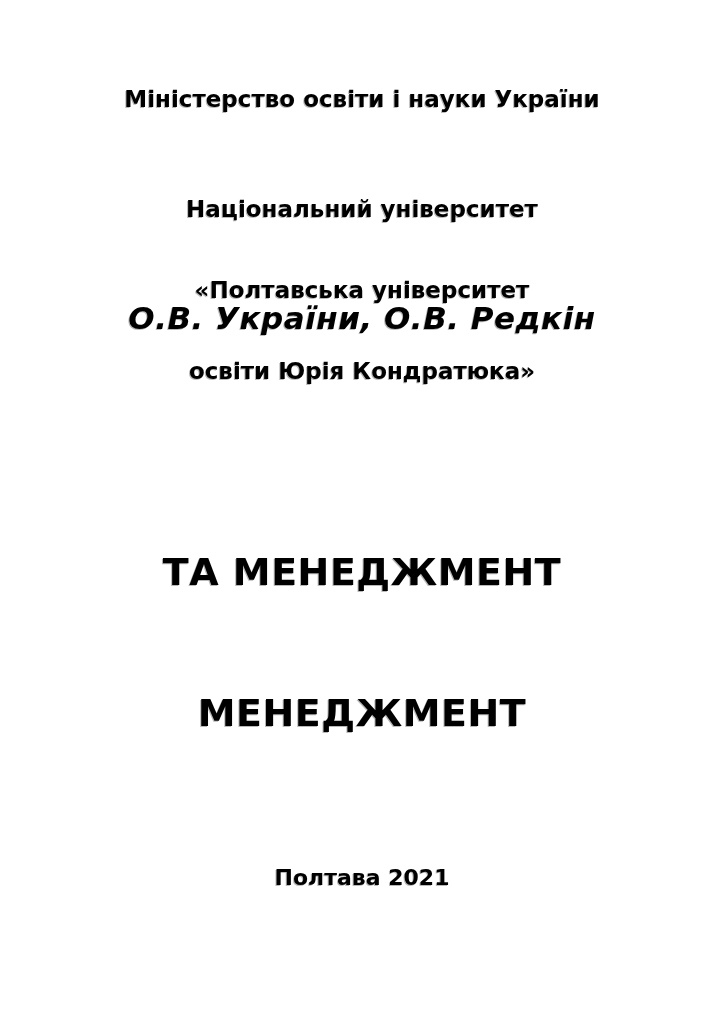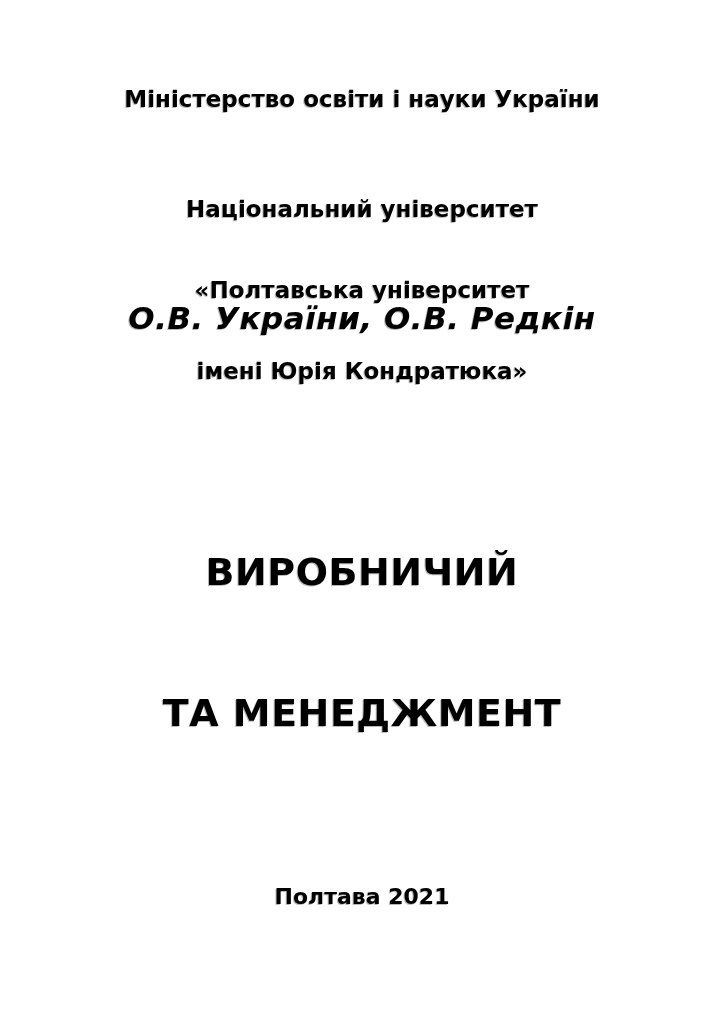--- a/index.html
+++ b/index.html
@@ -50,42 +50,42 @@
     font-size: 38px;
     line-height: 47px;
     letter-spacing: 0.5px;
   }
   .subtitle {
     top: 770px;
     font-size: 27px;
     line-height: 32px;
   }
   .imprint {
-    top: 884px;
+    top: 865px;
     font-size: 22px;
     line-height: 26px;
   }
   .line { display: block; }
 </style>
 </head>
 <body>
 
 <div class="page">
 
   <div class="txt ministry">Міністерство освіти і науки України</div>
 
   <div class="txt university">
     <span class="line">Національний університет</span>
     <span class="line">«Полтавська університет</span>
-    <span class="line">імені Юрія Кондратюка»</span>
+    <span class="line">освіти Юрія Кондратюка»</span>
   </div>
 
   <div class="txt authors">О.В. України, О.В. Редкін</div>
 
   <div class="txt book-title">
-    <span class="line">ВИРОБНИЧИЙ</span>
     <span class="line">ТА МЕНЕДЖМЕНТ</span>
+    <span class="line">МЕНЕДЖМЕНТ</span>
   </div>
 
 
   <div class="txt imprint">Полтава 2021</div>
 
 </div>
 
 </body></html>

